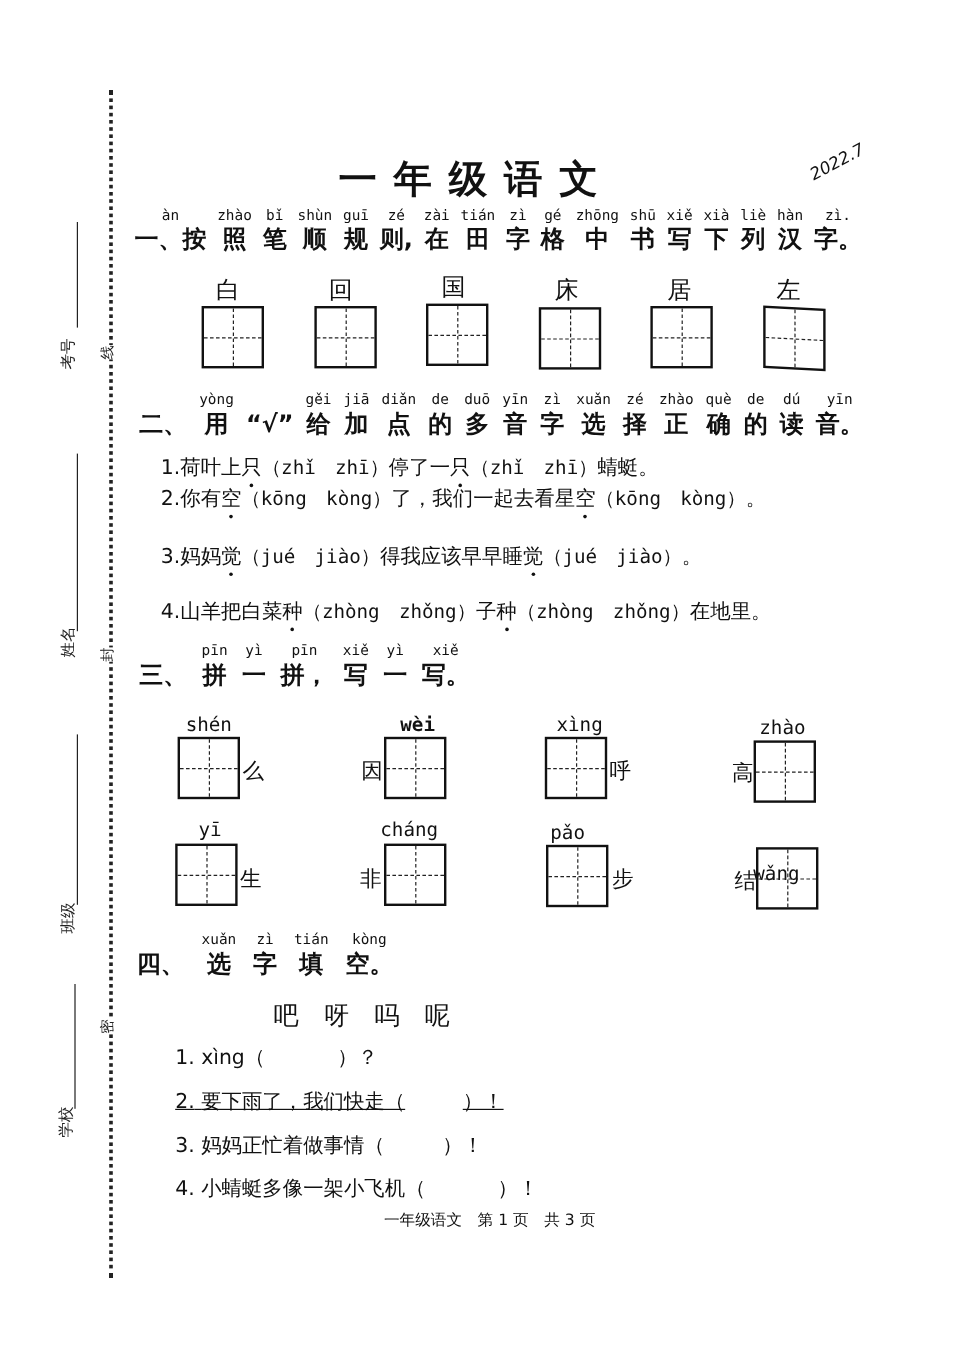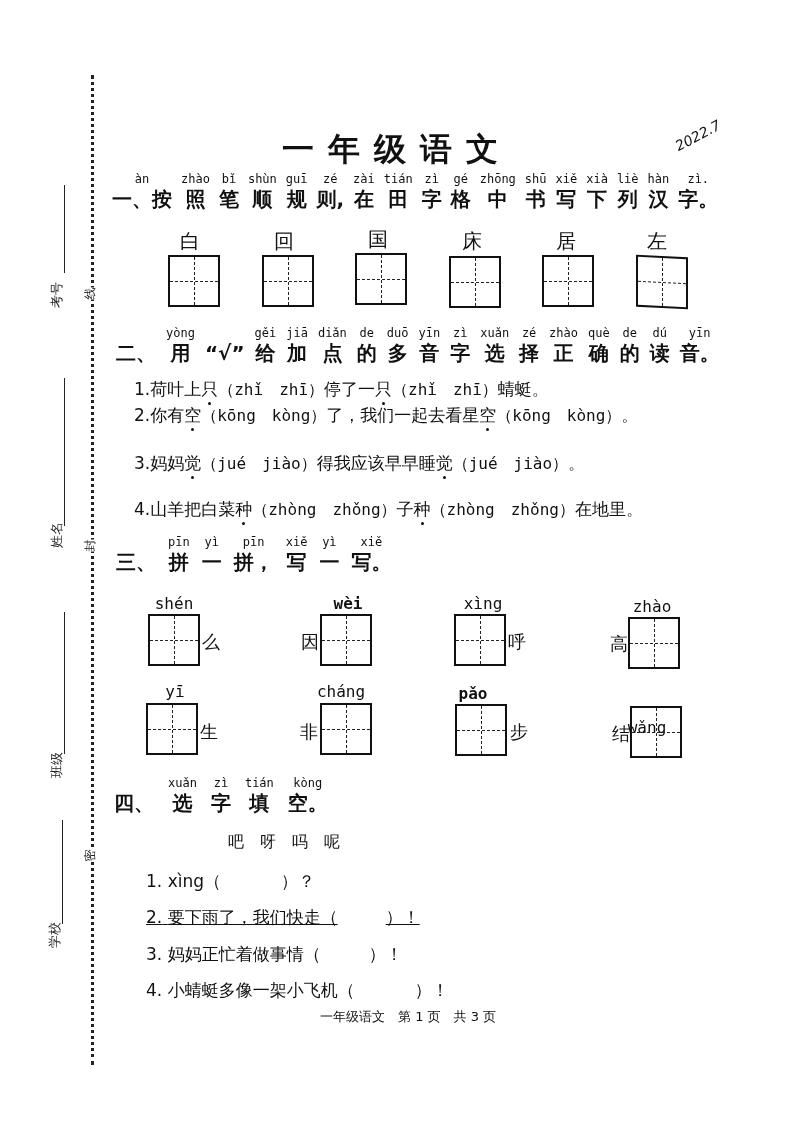--- a/index.html
+++ b/index.html
@@ -310,21 +310,21 @@
   <div class="side-char" style="left:610px;top:632px;">高</div>
 
   <div class="pinyin-label" style="left:135px;top:682px;">yī</div>
   <div class="grid" style="left:146px;top:703px;"></div>
   <div class="side-char" style="left:200px;top:720px;">生</div>
 
   <div class="pinyin-label" style="left:301px;top:682px;">cháng</div>
   <div class="grid" style="left:320px;top:703px;"></div>
   <div class="side-char" style="left:300px;top:720px;">非</div>
 
-  <div class="pinyin-label" style="left:433px;top:684px;font-weight:bold;">pǎo</div>
+  <div class="pinyin-label" style="left:433px;top:684px;">pǎo</div>
   <div class="grid" style="left:455px;top:704px;"></div>
   <div class="side-char" style="left:510px;top:720px;">步</div>
 
   <div class="pinyin-label" style="left:607px;top:686px;margin-top:32px;">wǎng</div>
   <div class="grid" style="left:630px;top:706px;"></div>
   <div class="side-char" style="left:612px;top:722px;">结</div>
 </div>
 
 <div class="heading" id="h4" style="left:114px;top:776px;gap:14px;">
     <div class="hc">
@@ -342,21 +342,21 @@
     <div class="hc">
       <span class="py">tián</span>
       <span class="hz">填</span>
     </div>
     <div class="hc">
       <span class="py">kòng</span>
       <span class="hz">空。</span>
     </div>
   </div>
 
-<div class="line" style="left:228px;top:832px;font-size:16px;">吧　呀　吗　呢</div>
+<div class="line" style="left:228px;top:832px;font-size:21px;">吧　呀　吗　呢</div>
 
 <div>
   <div class="line" style="left:146px;top:870px;">
     <span>1.</span> <span>xìng（</span><span class="blank" style="width:60px;"></span><span>）？</span>
   </div>
   <div class="line" style="left:146px;top:906px;text-decoration:underline;">
     <span>2.</span> <span>要下雨了，我们快走（</span><span class="blank" style="width:48px;"></span><span>）！</span>
   </div>
   <div class="line" style="left:146px;top:943px;">
     <span>3.</span> <span>妈妈正忙着做事情（</span><span class="blank" style="width:48px;"></span><span>）！</span>

